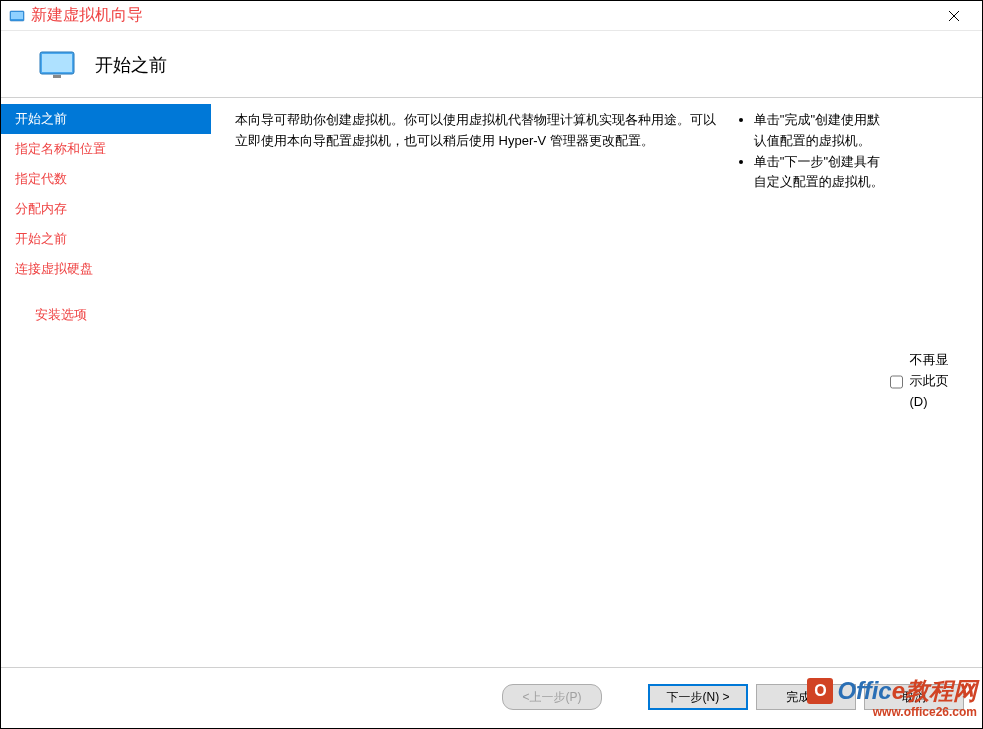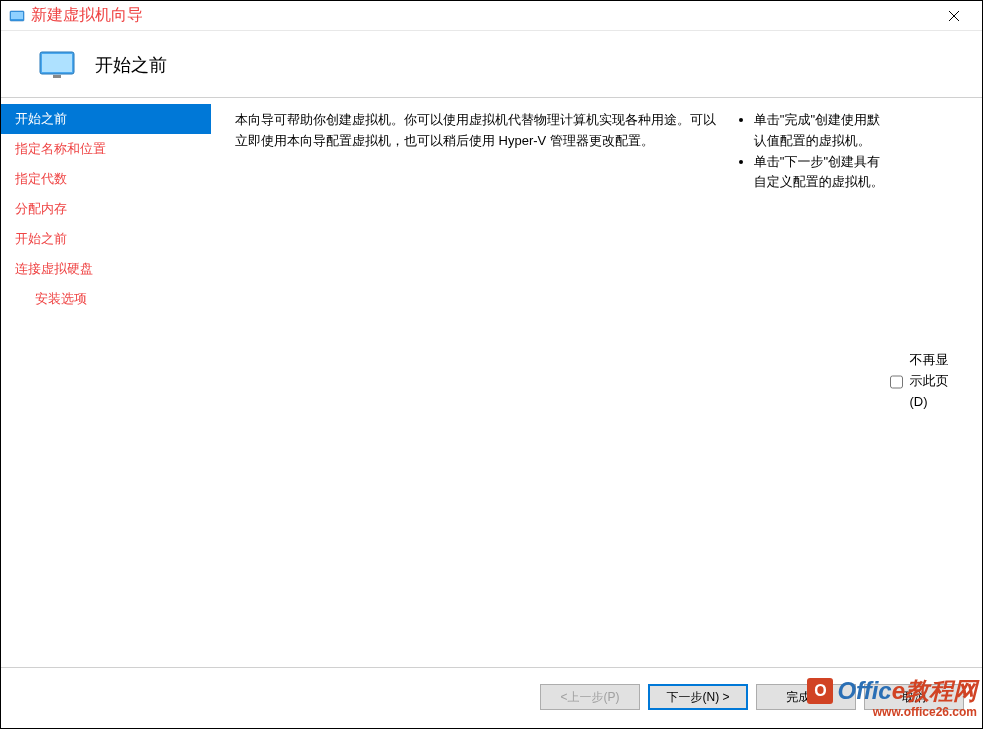--- a/index.html
+++ b/index.html
@@ -87,20 +87,21 @@
       color: #ef4444;
       cursor: pointer;
       white-space: nowrap;
     }
     .sidebar-item.active {
       background: #0078d7;
       color: #fff;
     }
     .sidebar-item.indent {
       padding-left: 34px;
+      margin-top: 16px;
     }
     .content {
       flex: 1;
       padding: 12px 28px 10px 24px;
       display: flex;
       font-size: 13px;
       line-height: 1.6;
     }
     .content-para {
       margin-bottom: 14px;
@@ -140,24 +141,26 @@
       border: 1px solid #adadad;
       background: #e1e1e1;
       font-size: 12px;
       font-family: inherit;
       cursor: pointer;
       padding: 0 12px;
     }
     .btn:disabled {
       color: #a0a0a0;
       cursor: default;
+      border-radius: 11px;
     }
     .btn.primary {
       border: 2px solid #0078d7;
       background: #e1e1e1;
+      margin-left: 38px;
     }
     .watermark {
       position: absolute;
       right: 6px;
       bottom: 10px;
       text-align: right;
       pointer-events: none;
     }
     .watermark-top {
       display: flex;

